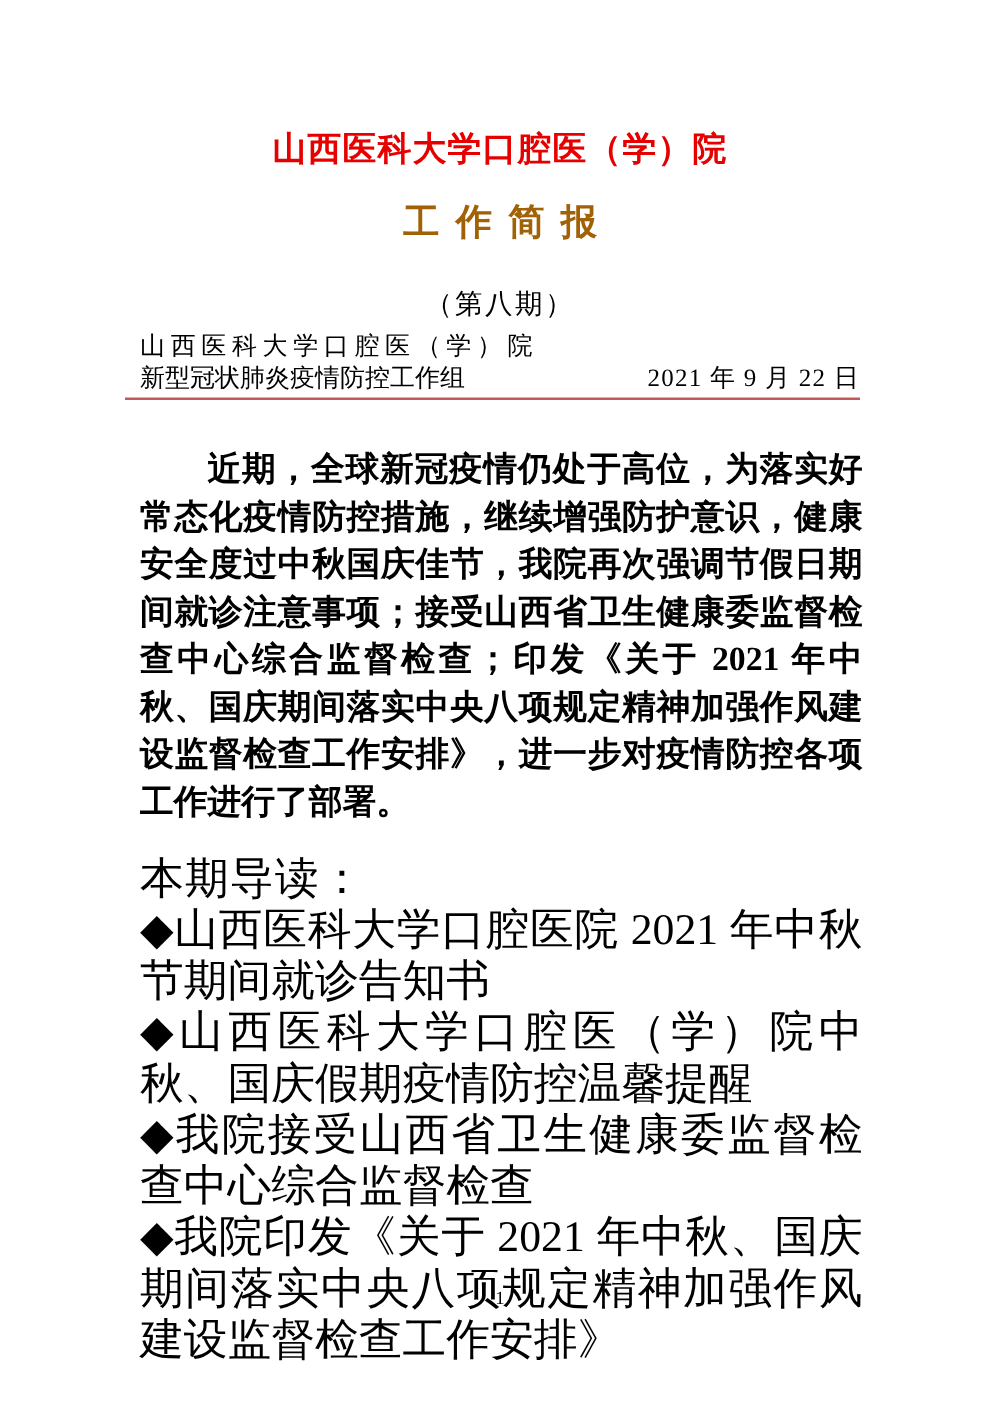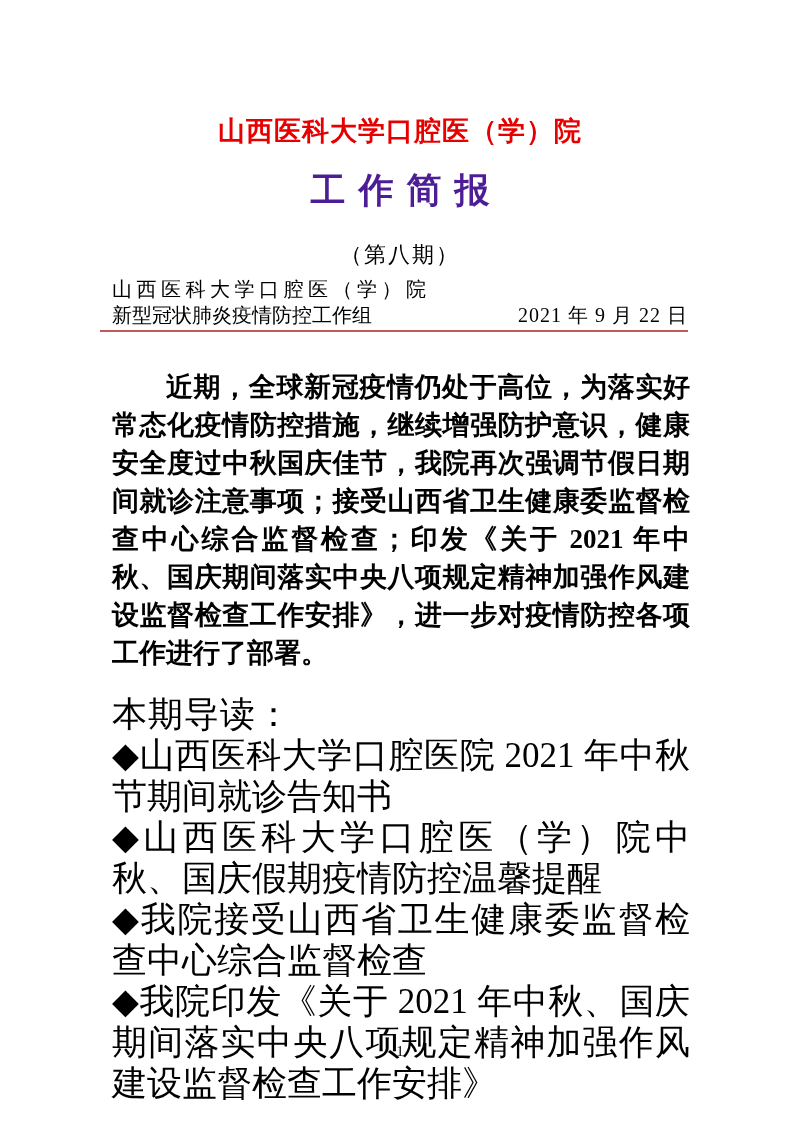--- a/index.html
+++ b/index.html
@@ -1,43 +1,43 @@
 <!DOCTYPE html>
 <html><head>
 <meta charset="utf-8">
 <style>
   * { margin: 0; padding: 0; box-sizing: border-box; }
   html, body { background: #ffffff; }
   .page {
     position: relative;
     width: 800px;
     height: 1096px;
-    margin: 12px auto;
+    margin: 0 auto;
     background: #ffffff;
     overflow: hidden;
     font-family: "Liberation Serif", "DejaVu Serif", serif;
     color: #000000;
   }
   
   .header { padding-top: 99px; text-align: center; }
   .org-title {
     font-family: "Liberation Sans", "DejaVu Sans", sans-serif;
     font-weight: bold;
     font-size: 27px;
     line-height: 41px;
     color: #e60000;
     letter-spacing: 1px;
   }
   .main-title {
     margin-top: 16px;
     font-family: "Liberation Sans", "DejaVu Sans", sans-serif;
     font-weight: bold;
-    font-size: 35px;
+    font-size: 29px;
     line-height: 44px;
-    color: #4c1d95;
+    color: #a16207;
     letter-spacing: 13px;
     text-indent: 13px; 
   }
   .issue {
     margin-top: 30px;
     font-size: 22px;
     line-height: 26px;
     letter-spacing: 2px;
     color: #000000;
   }

